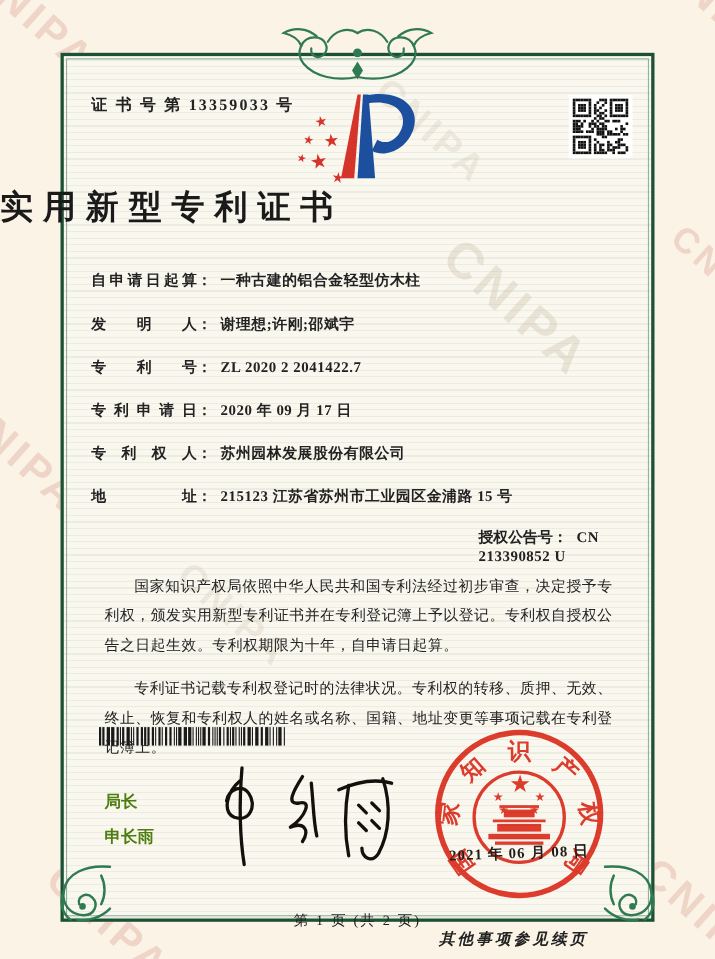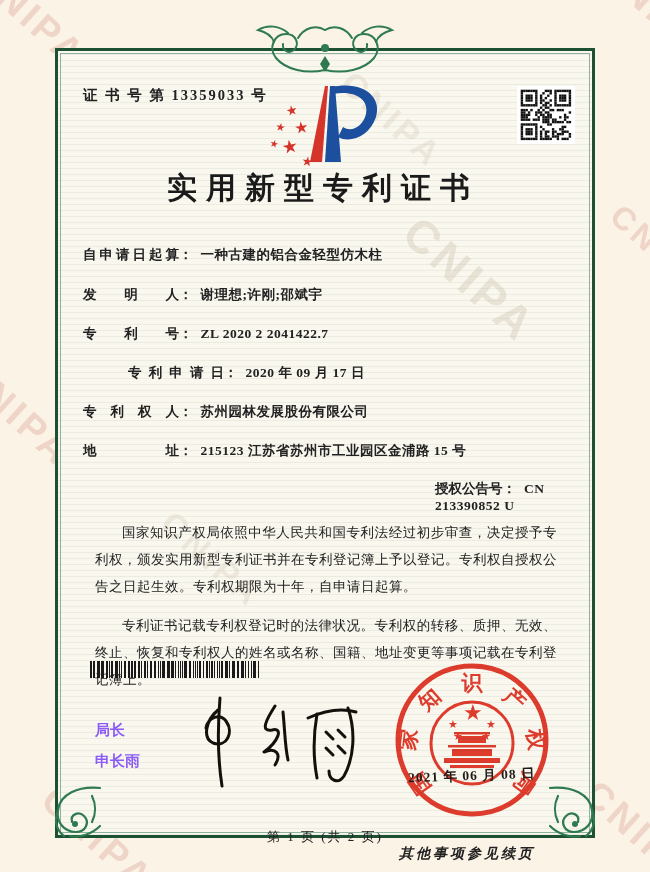--- a/index.html
+++ b/index.html
@@ -30,21 +30,21 @@
     content:"";position:absolute;inset:2px;border:1.5px solid #8fb2a0;pointer-events:none;
   }
   
   .cert-no{
     position:absolute;left:83px;top:86px;font-size:14.5px;font-weight:600;
     letter-spacing:2px;color:#222;
   }
   .qr{position:absolute;left:517px;top:86px;width:58px;height:58px;background:#fff;}
   .logo{position:absolute;left:255px;top:80px;width:135px;height:88px;}
   .title{
-    position:absolute;left:0;top:168px;width:646px;text-align:center;
+    position:absolute;left:0;top:168px;width:646px;text-align:left;
     font-size:30px;font-weight:bold;letter-spacing:9px;color:#1a1a1a;
   }
   
   .field{position:absolute;left:83px;width:500px;font-size:13.5px;font-weight:600;color:#222;}
   .flabel{
     display:inline-block;width:96px;text-align:justify;text-align-last:justify;
     vertical-align:top;
   }
   .fcolon{display:inline-block;margin-right:8px;}
   .fvalue{letter-spacing:0.5px;}
@@ -53,21 +53,21 @@
   .body-text{
     position:absolute;left:83px;top:507px;width:486px;
     font-size:13.5px;line-height:27px;color:#222;letter-spacing:0.5px;
   }
   .body-text p{margin:12px;text-indent:2em;text-align:justify;}
   
   .barcode{position:absolute;left:90px;top:661px;width:172px;height:17px;}
   .officer{
     position:absolute;left:95px;top:714px;width:120px;
     font-family:"Liberation Sans","DejaVu Sans",sans-serif;
-    font-size:15px;font-weight:bold;color:#8b5cf6;line-height:31px;
+    font-size:15px;font-weight:bold;color:#4d7c0f;line-height:31px;
   }
   .signature{position:absolute;left:180px;top:690px;mix-blend-mode:multiply;}
   .seal{position:absolute;left:390px;top:658px;opacity:0.95;mix-blend-mode:multiply;}
   .page-num{
     position:absolute;left:0;top:808px;width:650px;text-align:center;
     font-size:13px;color:#222;letter-spacing:2px;margin-top:20px;
   }
   .footer-note{
     position:absolute;left:0;top:845px;width:535px;text-align:right;
     font-size:14px;font-weight:600;color:#222;letter-spacing:3px;font-style:italic;
@@ -375,21 +375,21 @@
 
 <div class="field" style="top:246px;">
   <span class="flabel">自申请日起算</span><span class="fcolon">：</span><span class="fvalue">一种古建的铝合金轻型仿木柱</span>
 </div>
 <div class="field" style="top:286px;">
   <span class="flabel">发明人</span><span class="fcolon">：</span><span class="fvalue">谢理想;许刚;邵斌宇</span>
 </div>
 <div class="field" style="top:325px;">
   <span class="flabel">专利号</span><span class="fcolon">：</span><span class="fvalue">ZL 2020 2 2041422.7</span>
 </div>
-<div class="field" style="top:364px;margin-left:45px;">
+<div class="field" style="top:364px;">
   <span class="flabel">专利申请日</span><span class="fcolon">：</span><span class="fvalue">2020 年 09 月 17 日</span>
 </div>
 <div class="field" style="top:403px;">
   <span class="flabel">专利权人</span><span class="fcolon">：</span><span class="fvalue">苏州园林发展股份有限公司</span>
 </div>
 <div class="field" style="top:442px;">
   <span class="flabel">地址</span><span class="fcolon">：</span><span class="fvalue">215123 江苏省苏州市工业园区金浦路 15 号</span>
 </div>
 <div class="field" style="top:480px;">
   <span class="field2"><span>授权公告号</span><span class="fcolon">：</span><span class="fvalue">CN 213390852 U</span></span>

